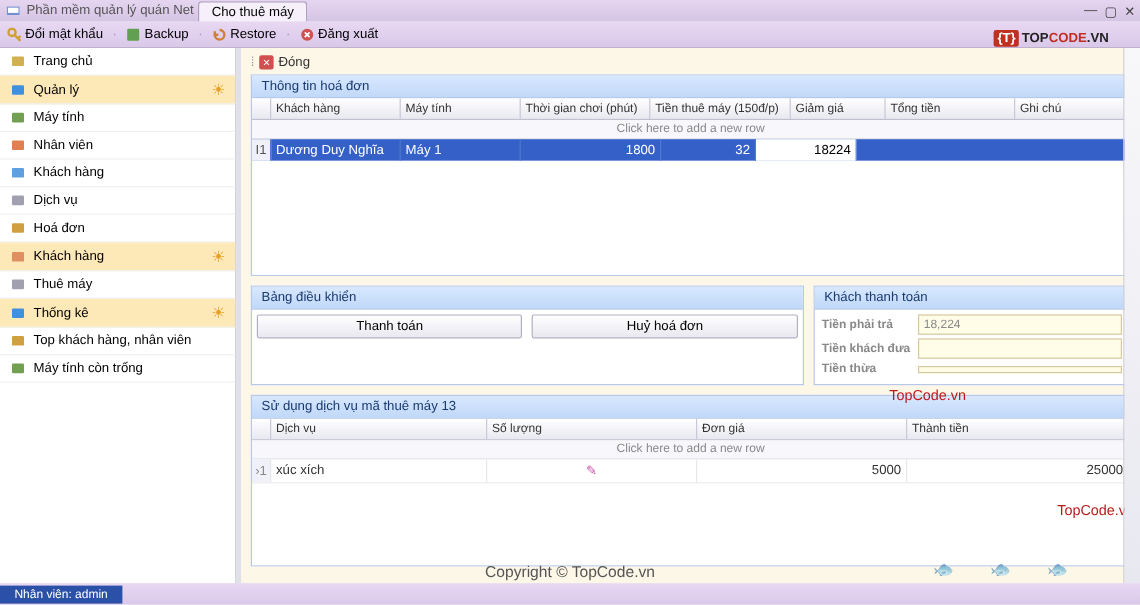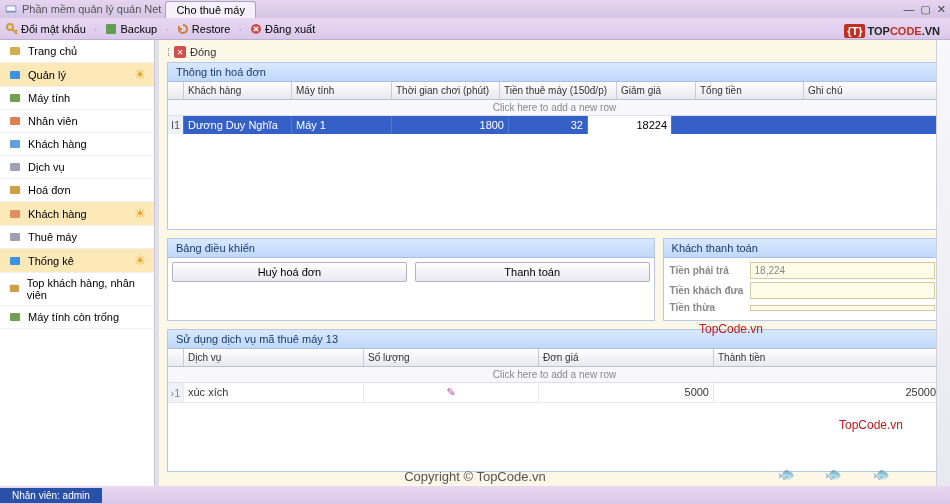--- a/index.html
+++ b/index.html
@@ -8,21 +8,21 @@
 .titlebar .icon { width: 14px; height: 14px; margin-right: 4px; }
 .titlebar .tabs { display: flex; margin-left: 4px; }
 .titlebar .tab { padding: 2px 10px; border: 1px solid #b0a0c0; background: #ece0f5; margin-right: 2px; border-bottom: none; border-radius: 3px 3px 0 0; }
 .titlebar .tab.active { background: #f5f0fa; }
 .titlebar .wincontrols { margin-left: auto; display: flex; gap: 6px; font-size: 10px; color: #444; }
 .toolbar { height: 22px; background: linear-gradient(#e8d8f2,#dac8ea); border-bottom: 1px solid #c0b0d0; display: flex; align-items: center; padding: 0 6px; gap: 8px; }
 .toolbar .tb-item { display: flex; align-items: flex-start; gap: 3px; cursor: pointer; }
 .toolbar .sep { color: #a890c0; }
 .tb-icon { width: 12px; height: 12px; display: inline-block; }
 .content { display: flex; height: 446px; position: relative; }
-.sidebar { width: 155px; background: #fff; border-right: 1px solid #c8c8d8; }
+.sidebar { width: 197px; background: #fff; border-right: 1px solid #c8c8d8; }
 .sidebar .item { display: flex; align-items: center; padding: 4px 8px; cursor: pointer; border-bottom: 1px solid #f0f0f0; }
 .sidebar .item.hl { background: #fde8b8; }
 .sidebar .item .s-icon { width: 14px; height: 14px; margin-right: 6px; }
 .sidebar .item .arrow { margin-left: auto; color: #e8a020; font-size: 13px; }
 .main { flex: 1; background: #fdf7e8; position: relative; padding: 6px 8px; }
 .closebar { display: flex; align-items: center; gap: 4px; margin-bottom: 4px; color: #333; }
 .closebar .x { width: 12px; height: 12px; background: #d05050; border-radius: 2px; display: flex; align-items: center; justify-content: center; color: #fff; font-size: 8px; }
 .panel { border: 1px solid #b8c8e8; background: #fff; margin-bottom: 8px; }
 .panel-h { background: linear-gradient(#d8e8ff,#c0d8f8); padding: 3px 8px; border-bottom: 1px solid #a8c0e8; color: #1a3a70; font-size: 11px; }
 .panel-b { padding: 0; }
@@ -43,21 +43,21 @@
 .pay-row .val { flex: 1; border: 1px solid #d8c8a0; background: #fffde8; padding: 2px 4px; color: #888; font-size: 10px; }
 .grid-body2 { height: 68px; background: #fff; }
 .grid-r2 { display: flex; background: #fff; color: #333; border-bottom: 1px solid #e8e8e8; }
 .grid-r2 .gc { padding: 3px 4px; border-right: 1px solid #e8e8e8; font-size: 11px; }
 .grid-r2 .gc.right { text-align: right; }
 .grid-r .gc.right { text-align: right; }
 .rowmark { width: 16px; text-align: center; color: #888; font-size: 9px; display:flex;align-items:center;justify-content:center;}
 .watermark { position: absolute; color: #b91c1c; font-size: 12px; pointer-events: none; }
 .wm1 { left: 540px; top: 282px; }
 .wm2 { left: 680px; top: 378px; }
-.logo { position: absolute; right: 10px; top: 22px; font-weight: bold; font-size: 14px; }
+.logo { position: absolute; right: 26px; top: 22px; font-weight: bold; font-size: 14px; }
 .logo .brk { background: #c03020; color: #fff; padding: 1px 3px; border-radius: 2px; margin-right: 2px;}
 .logo .top { color: #222; }
 .logo .code { color: #c03020; }
 .statusbar { position: absolute; bottom: 0; left: 0; right: 0; height: 18px; background: linear-gradient(#e8d8f2,#dac8ea); display: flex; align-items: center; }
 .statusbar .status-item { background: #2a50a8; color: #fff; padding: 2px 12px; font-size: 10px; }
 .copyright { position: absolute; bottom: 20px; left: 0; right: 0; text-align: center; color: #555; font-size: 13px; }
 .deco { position: absolute; bottom: 22px; right: 60px; display:flex; gap:30px; opacity: 0.5;}
 .fish { font-size: 14px; transform: scaleX(-1);}
 .handle { width: 4px; background: #e0e0e8; cursor: col-resize;}
 .scroll-y { position:absolute; right:0; top:0; bottom:0; width:14px; background:linear-gradient(#f8f8fa,#e8e8f0); border-left:1px solid #d0d0d8;}
@@ -232,22 +232,22 @@
           <div class="gc" style="flex:1;"></div>
         </div>
         <div class="grid-body"></div>
       </div>
     </div>
 
     <div class="mid-row">
       <div class="panel" style="flex:1.75;">
         <div class="panel-h">Bảng điều khiển</div>
         <div class="btn-row">
+          <div class="btn"><span>Thanh toán</span></div>
           <div class="btn"><span>Huỷ hoá đơn</span></div>
-          <div class="btn"><span>Thanh toán</span></div>
         </div>
       </div>
       <div class="panel">
         <div class="panel-h">Khách thanh toán</div>
         <div class="pay-body">
           <div class="pay-row">
             <span class="lbl">Tiền phải trả</span>
             <span class="val">18,224</span>
           </div>
           <div class="pay-row">

